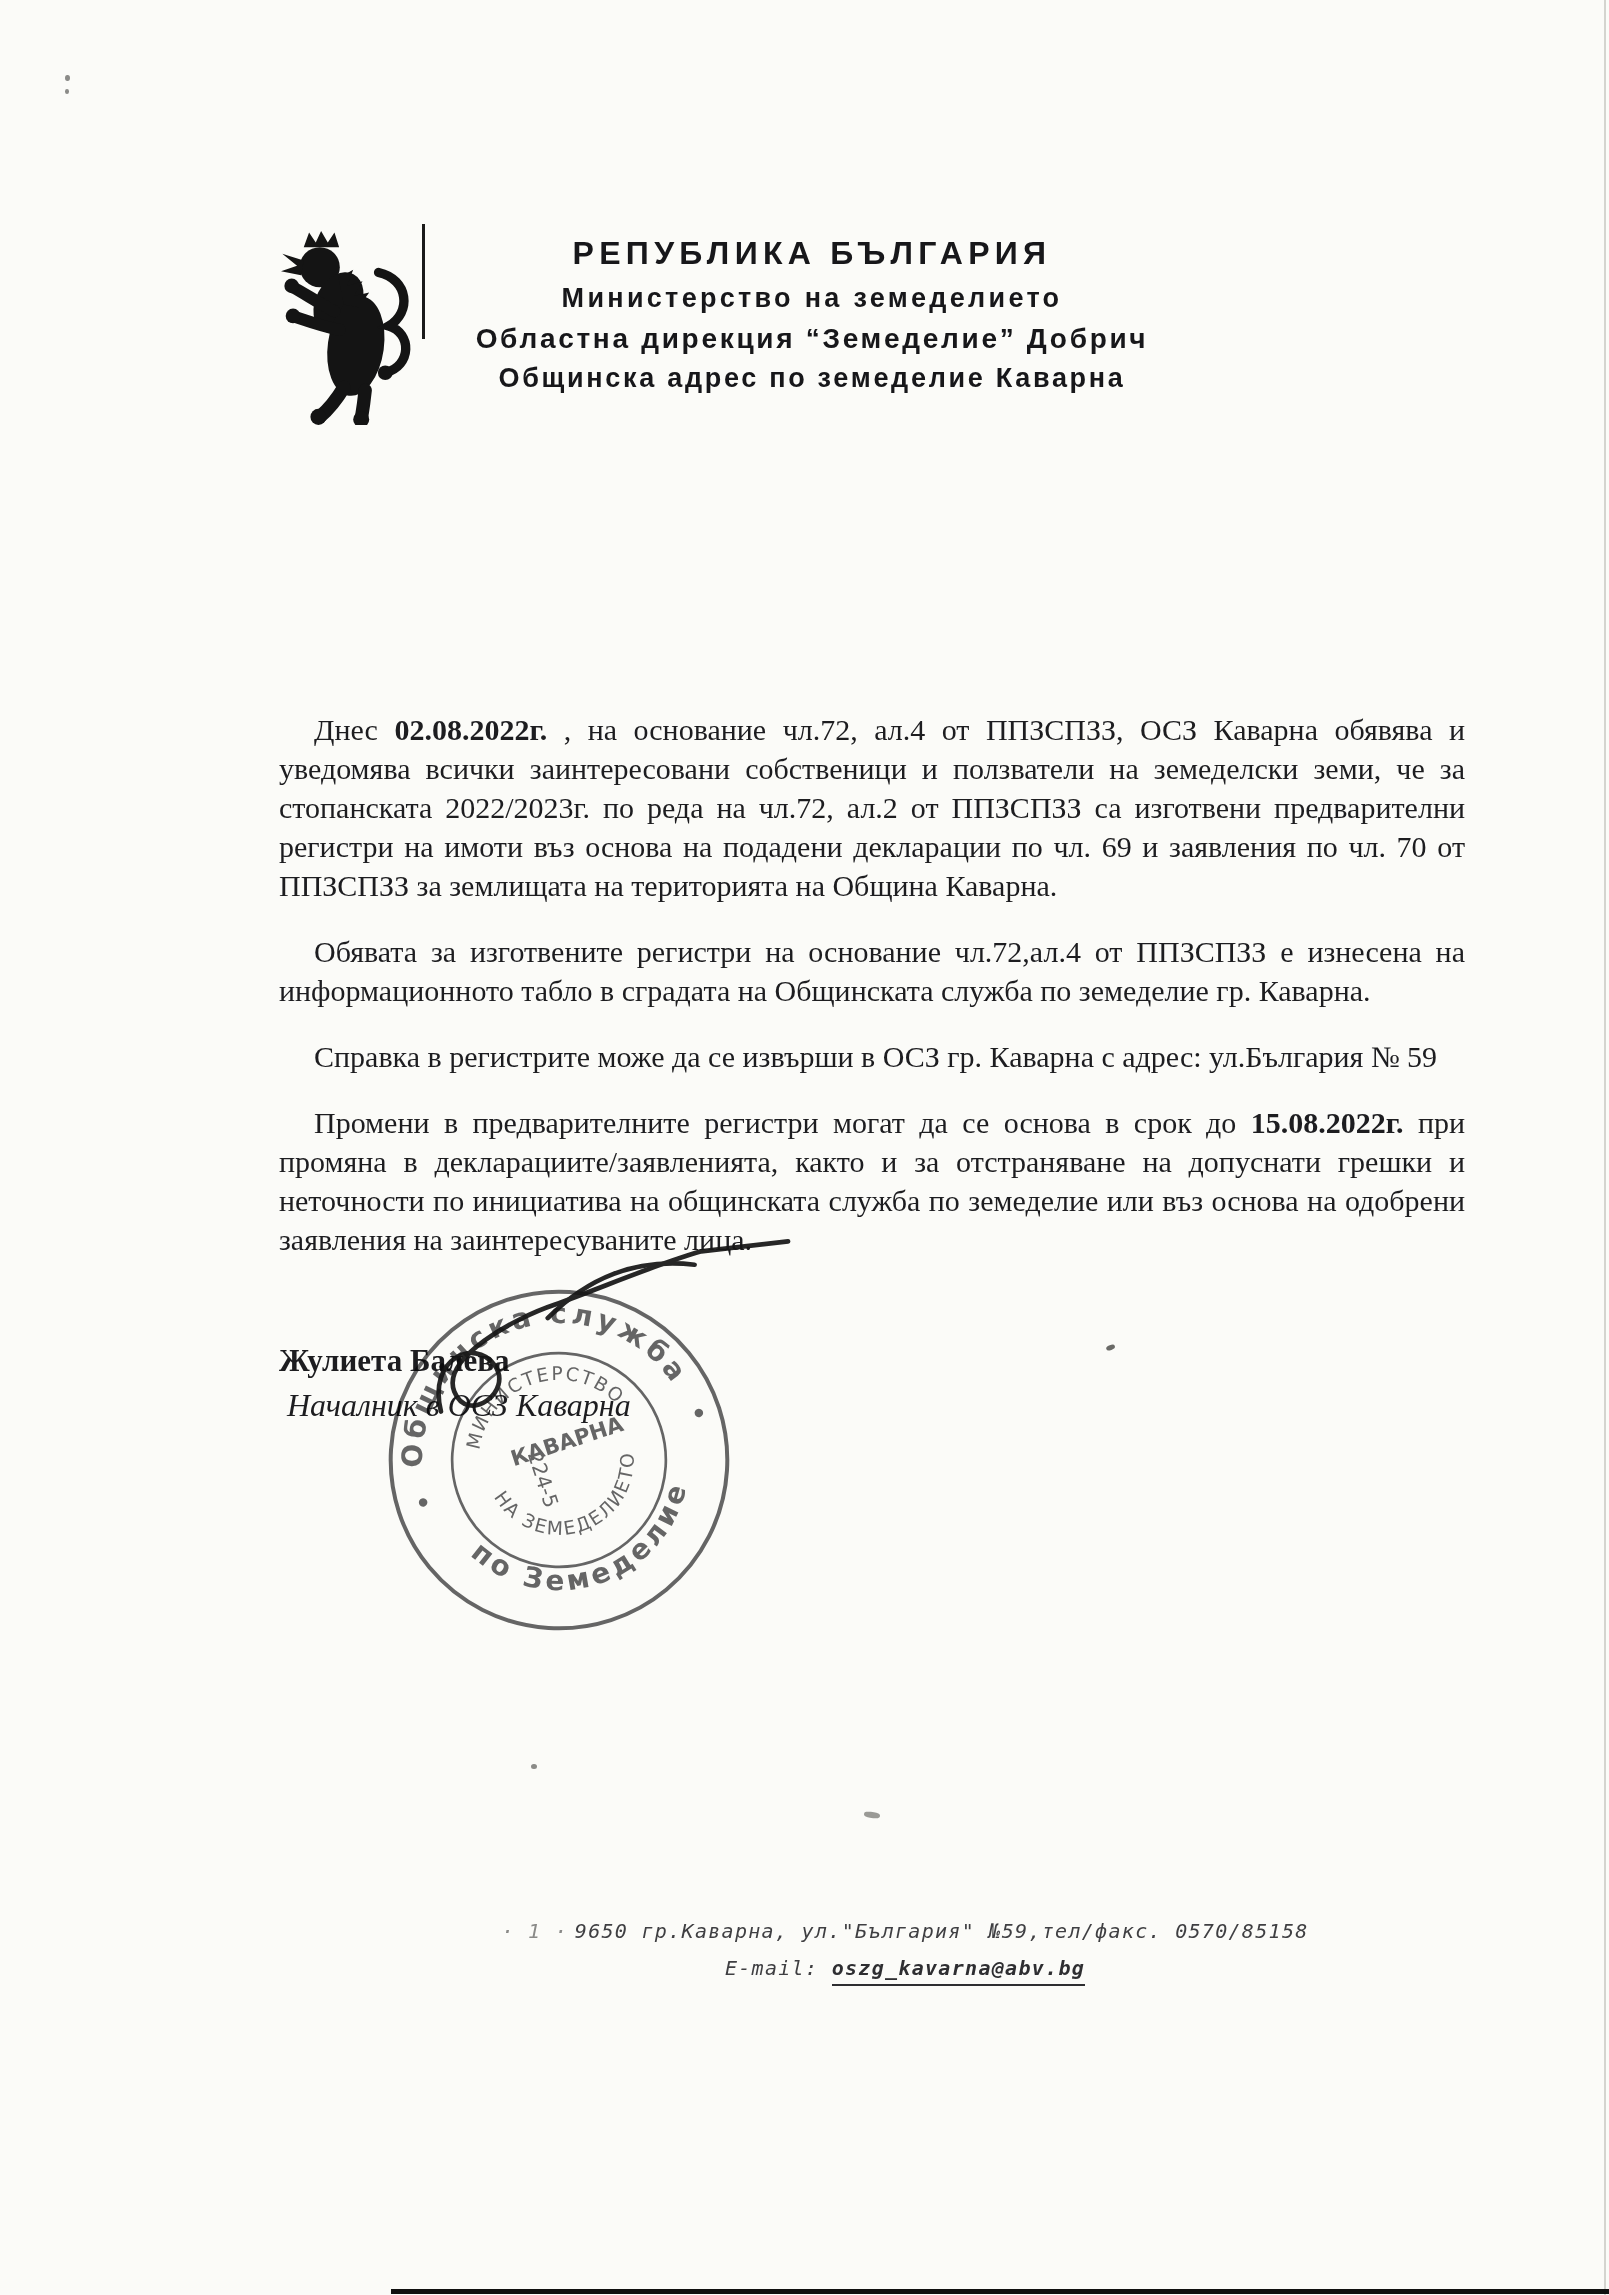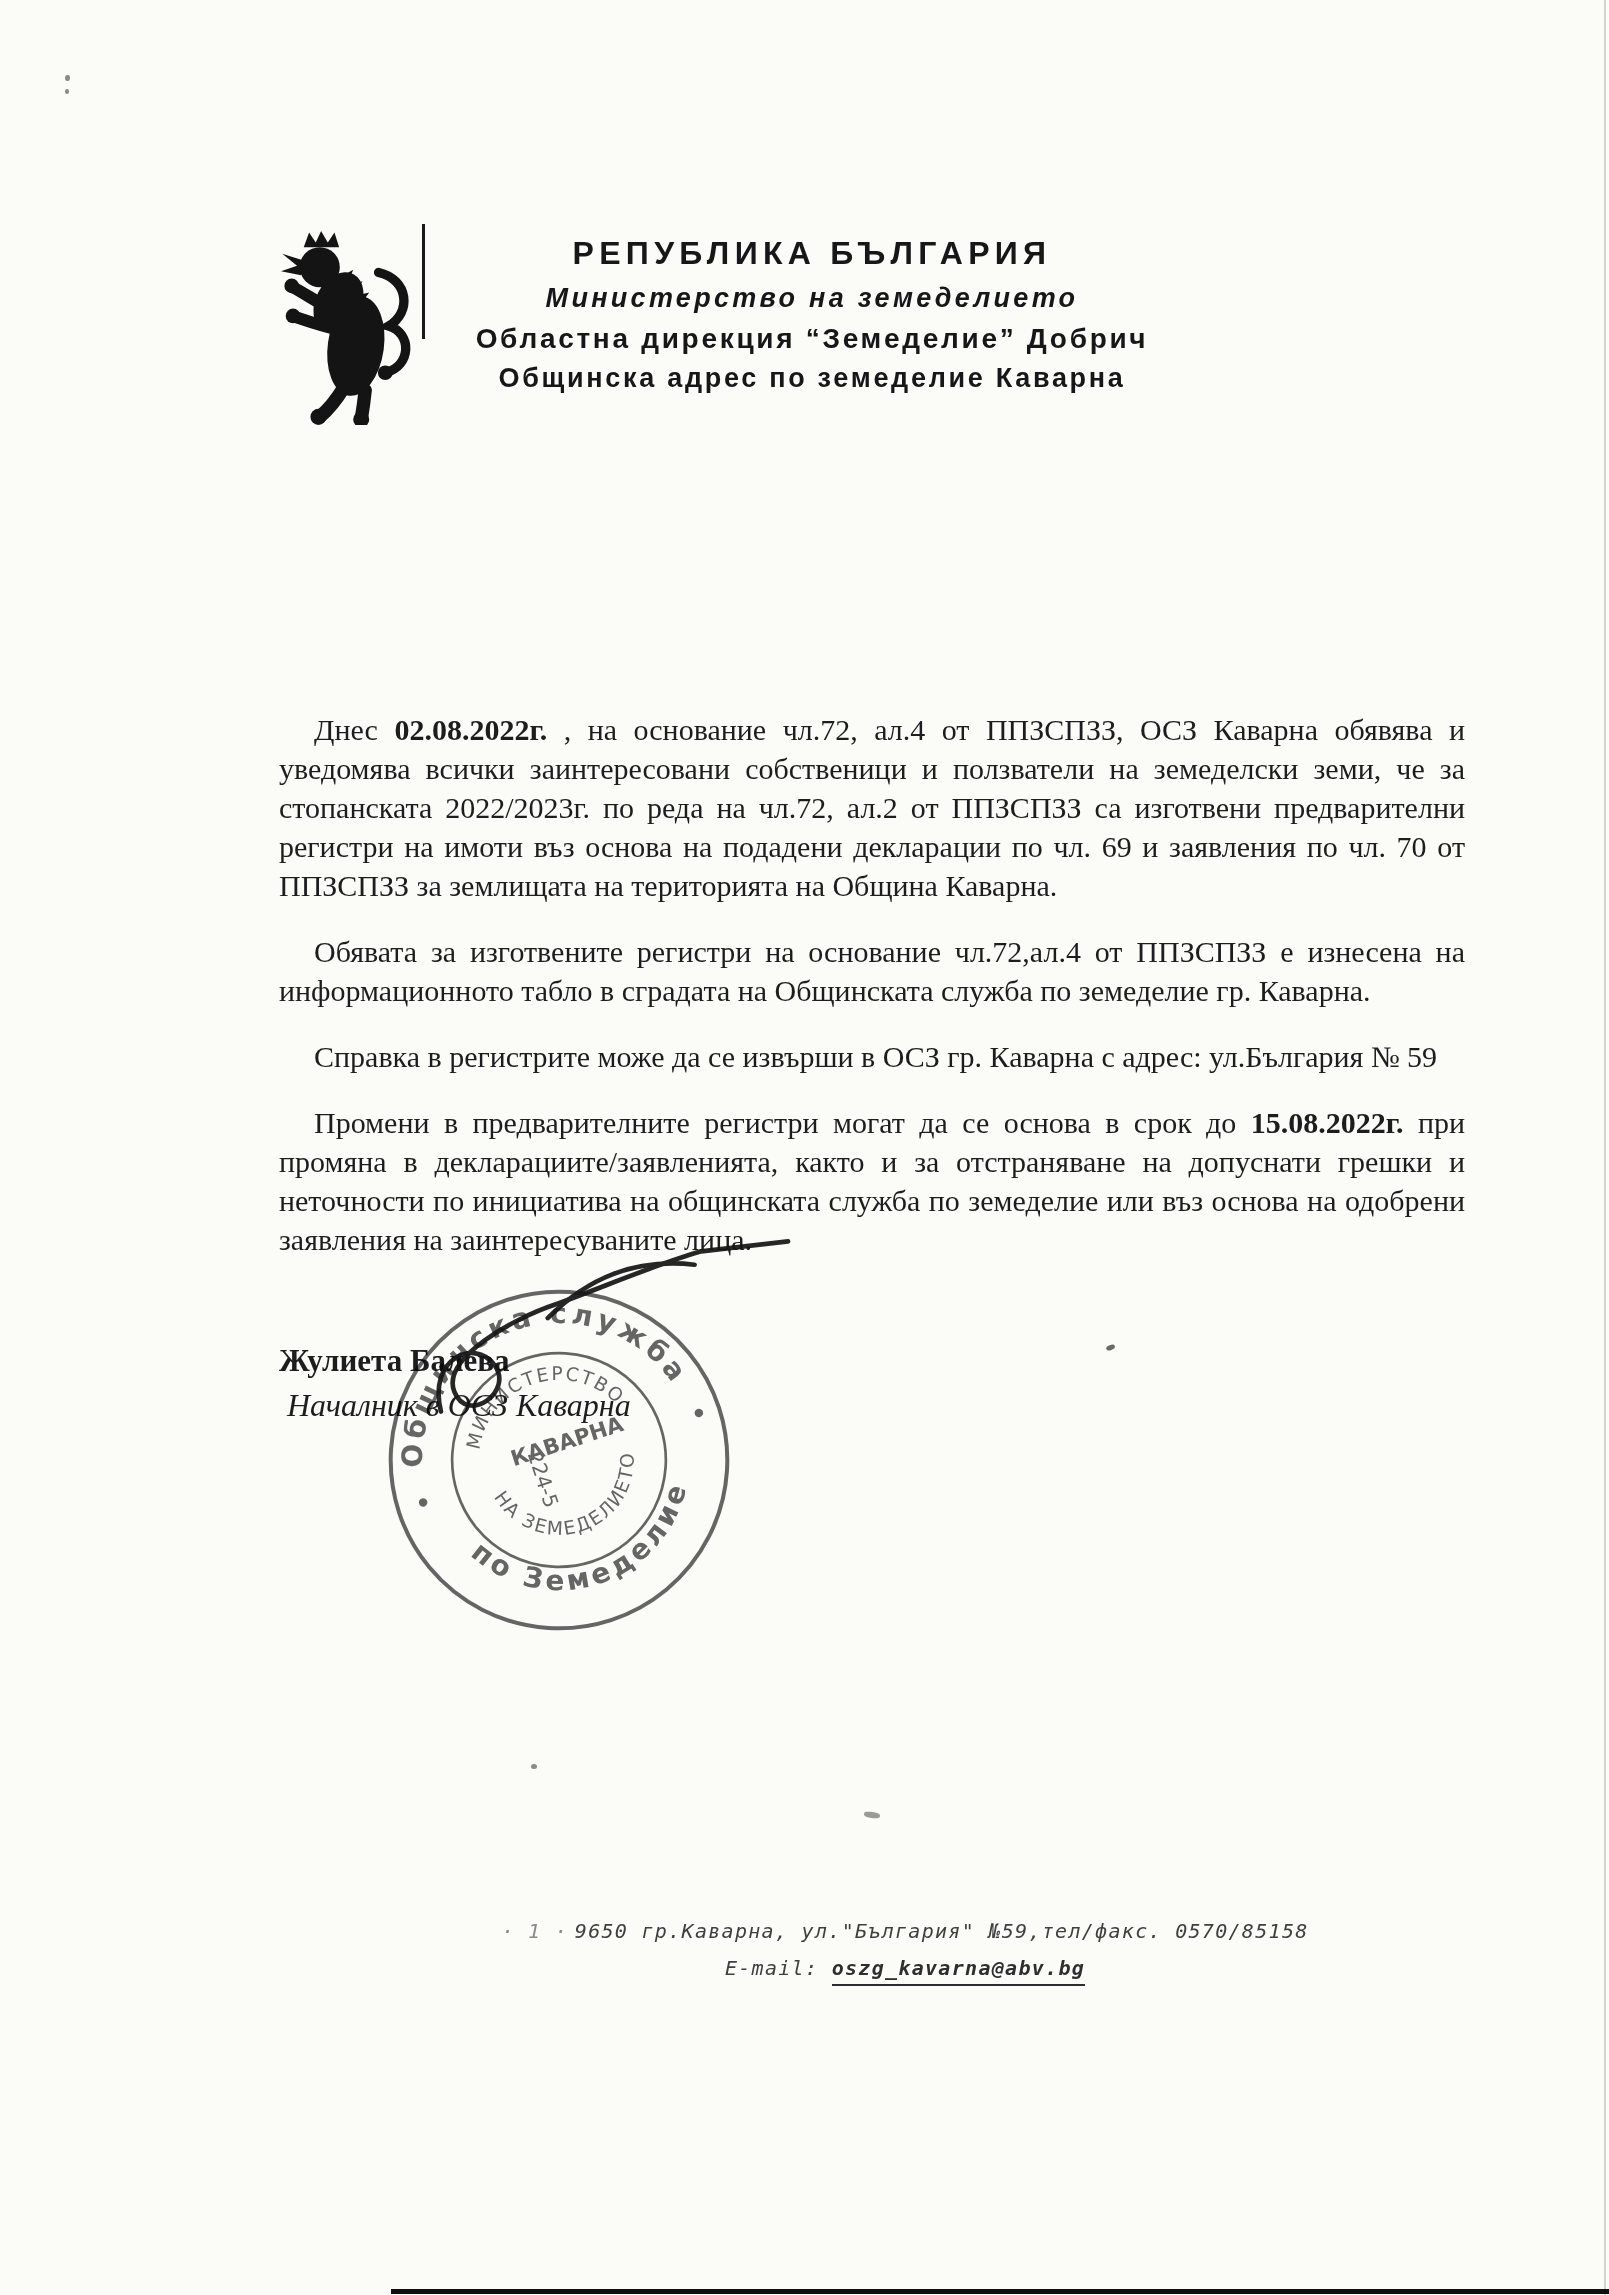--- a/index.html
+++ b/index.html
@@ -21,21 +21,21 @@
     position:absolute; left:422px; top:224px; width:2.7px; height:115px;
     background:#1a1a1a;
   }
   .header-text {
     position:absolute; left:361px; right:347px; top:235px;
     text-align:center;
     font-family:"Liberation Sans", sans-serif;
     font-weight:700; color:#17171a;
   }
   .hdr-country     { font-size:32px; letter-spacing:5.3px; margin:0 0 10.7px; }
-  .hdr-ministry    { font-size:27px; letter-spacing:3.3px; margin:0 0 9.4px;font-style:italic; }
+  .hdr-ministry    { font-size:27px; letter-spacing:3.3px; margin:0 0 9.4px; }
   .hdr-directorate { font-size:28px; letter-spacing:2.7px; margin:0 0 8px; }
   .hdr-office      { font-size:27px; letter-spacing:2.7px; margin:0; }
 
   
   .doc-title {
     position:absolute; left:0; right:80px; top:527px;
     text-align:center;
     font-size:55px; font-weight:700; letter-spacing:10.7px;
     color:#141417;
   }

